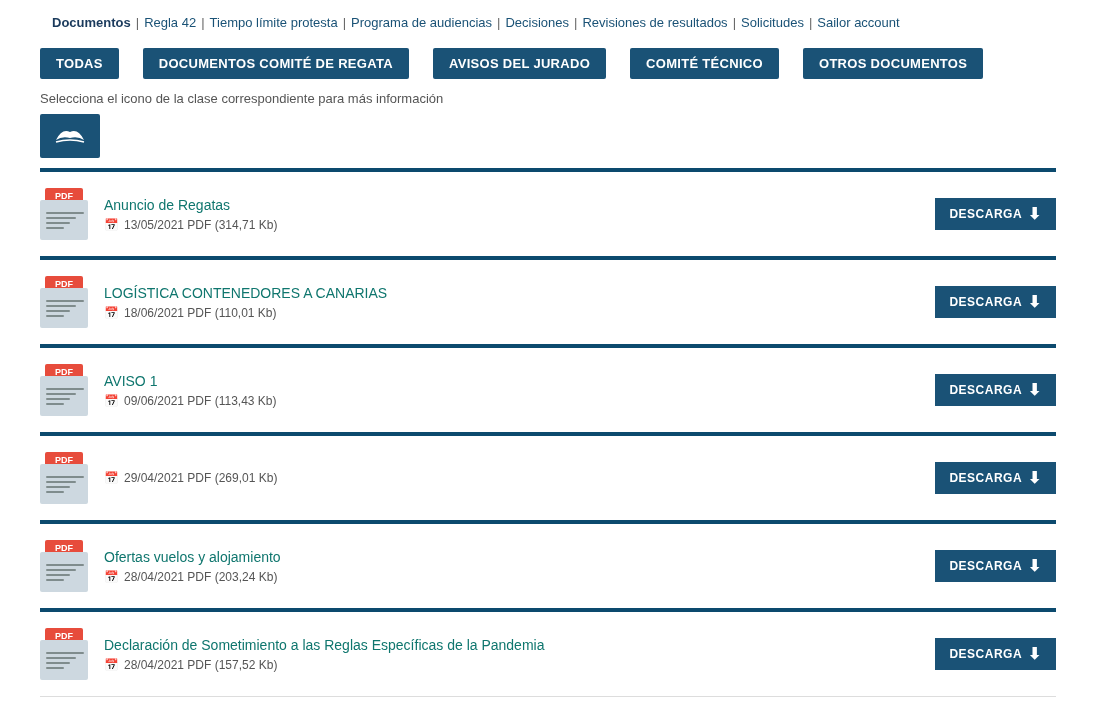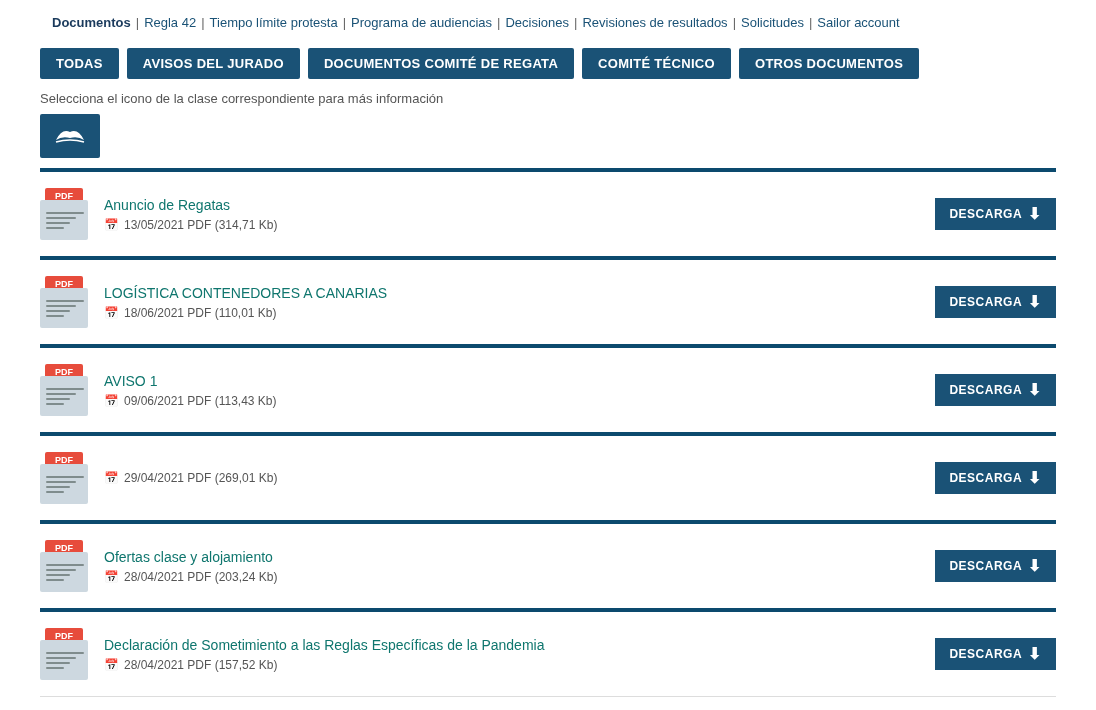--- a/index.html
+++ b/index.html
@@ -36,21 +36,21 @@
       color: #1a3a5c;
     }
     .top-nav-separator {
       color: #666;
       margin: 0 5px;
     }
     
     .filter-buttons {
       display: flex;
       flex-wrap: wrap;
-      gap: 8px;
+      gap: 24px;
       margin-bottom: 12px;
     }
     .filter-btn {
       background: #1a5276;
       color: #fff;
       border: none;
       padding: 8px 16px;
       font-size: 13px;
       font-weight: bold;
       cursor: pointer;
@@ -200,22 +200,22 @@
       <span class="top-nav-separator"> | </span>
       <span class="top-nav-item">Revisiones de resultados</span>
       <span class="top-nav-separator"> | </span>
       <span class="top-nav-item">Solicitudes</span>
       <span class="top-nav-separator"> | </span>
       <span class="top-nav-item">Sailor account</span>
     </nav>
 
   <div class="filter-buttons">
   <button class="filter-btn">TODAS</button>
+      <button class="filter-btn">DOCUMENTOS COMITÉ DE REGATA</button>
       <button class="filter-btn">AVISOS DEL JURADO</button>
-      <button class="filter-btn">DOCUMENTOS COMITÉ DE REGATA</button>
       <button class="filter-btn">COMITÉ TÉCNICO</button>
       <button class="filter-btn">OTROS DOCUMENTOS</button>
     </div>
 
   <p class="helper-text">Selecciona el icono de la clase correspondiente para más información</p>
 
   <div class="class-icon-area">
     <div class="class-icon-box">
 
       <svg viewBox="0 0 36 24">
@@ -327,21 +327,21 @@
           <div class="pdf-icon-wrap">
             <div class="pdf-icon-top">PDF</div>
             <div class="pdf-icon-body">
               <div class="pdf-line" style="width: 38px;"></div>
               <div class="pdf-line" style="width: 30px;"></div>
               <div class="pdf-line" style="width: 24px;"></div>
               <div class="pdf-line" style="width: 18px;"></div>
             </div>
           </div>
           <div class="doc-info">
-            <div class="doc-title">Ofertas clase y alojamiento</div>
+            <div class="doc-title">Ofertas vuelos y alojamiento</div>
             <div class="doc-meta">
               <span class="calendar-icon">📅</span>
               <span>28/04/2021 PDF (203,24 Kb)</span>
             </div>
           </div>
         </div>
         <button class="download-btn">
           <span>DESCARGA</span>
           <span class="download-arrow">⬇</span>
         </button>

